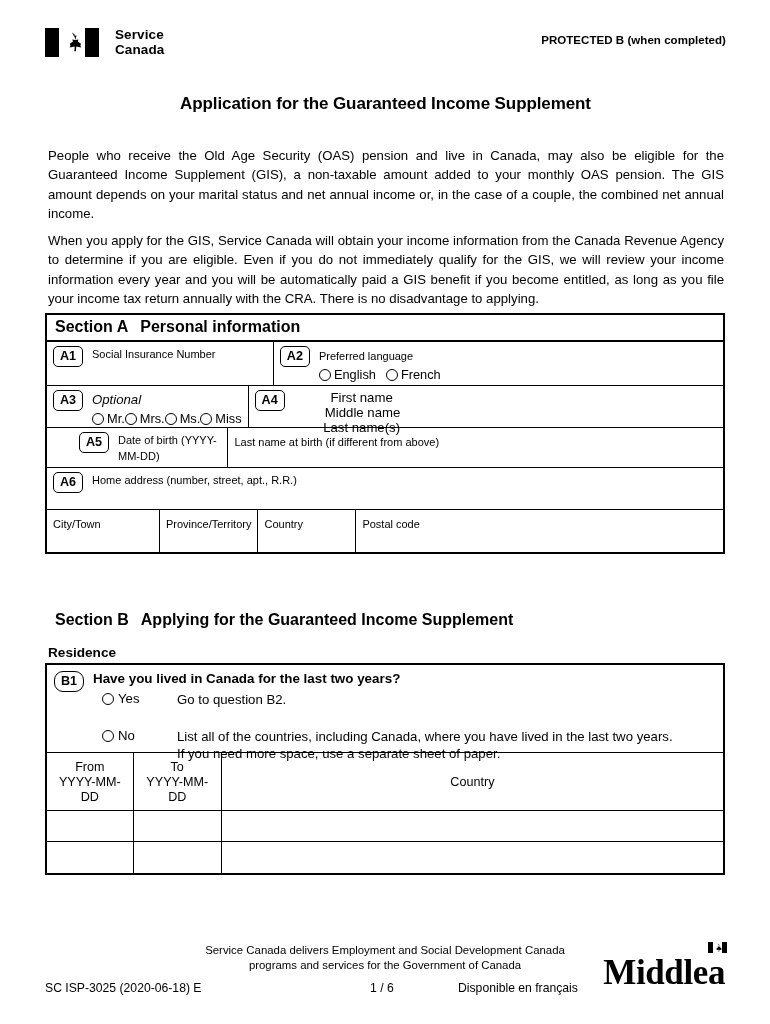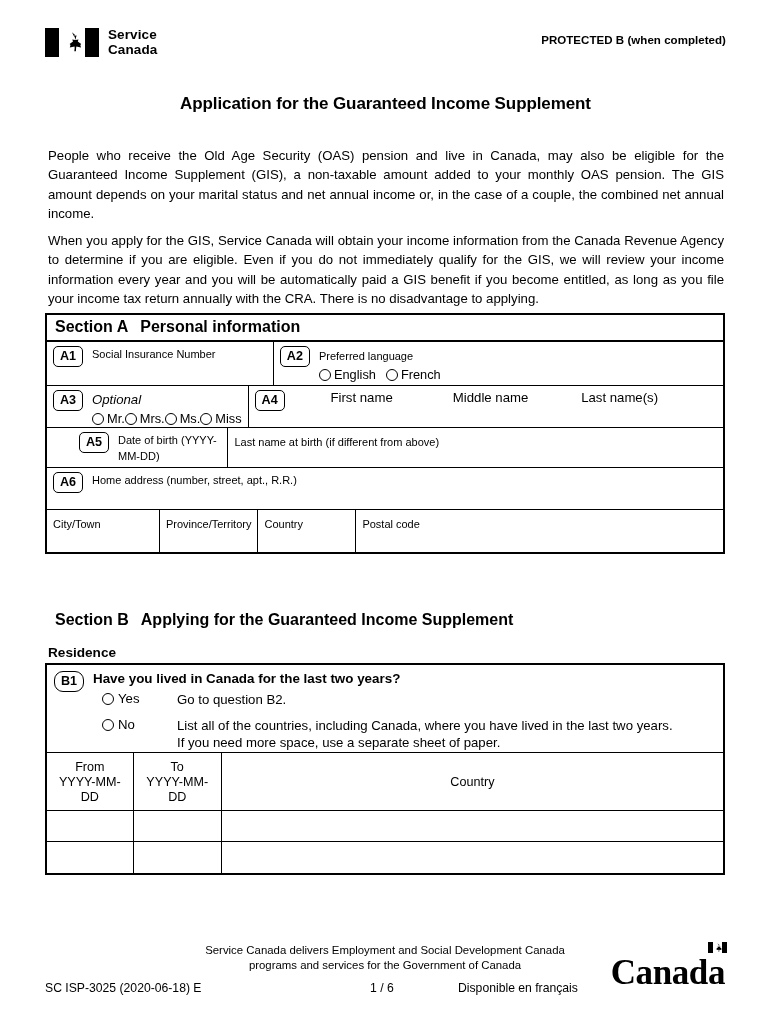--- a/index.html
+++ b/index.html
@@ -9,21 +9,21 @@
     background: #ffffff;
     color: #000000;
     font-family: "Liberation Sans", sans-serif;
     position: relative;
     overflow: hidden;
   }
   .page { position: relative; width: 770px; height: 1024px; padding: 0; }
 
   
   .header { position: absolute; top: 28px; left: 45px; right: 44px; height: 44px; }
-  .logo-wrap { display: flex; align-items: center; gap: 9px; }
+  .logo-wrap { display: flex; align-items: center; gap: 16px; }
   .flag { width: 54px; height: 29px; display: block; }
   .logo-text { font-size: 13.5px; line-height: 14.5px; font-weight: 700; letter-spacing: 0.1px; }
   .protected {
     position: absolute; right: 0; top: 6px;
     font-size: 11.5px; font-weight: 700; letter-spacing: 0.05px;
   }
 
   
   .title {
     position: absolute; top: 94px; left: 45px; right: 44px;
@@ -87,41 +87,41 @@
   #rowCity .cell:nth-child(2) { width: 172px; }
   #rowCity .cell:nth-child(3) { width: 172px; }
   #rowCity .cell:nth-child(4) { width: 100%; }
   #rowTel { height: 42px; }
   #rowTel .cell:nth-child(1) { width: 324px; }
   #rowTel .cell:nth-child(2) { width: 100%; }
 
   .optional-it { font-style: italic; font-size: 13.2px; line-height: 15px; }
   .title-radios { display: flex; align-items: center; margin-top: 3px; }
   .title-radios .radio-opt { gap: 3px; font-size: 12.8px; }
-  .namecols { display: flex; font-size: 13.2px; padding-left: 4px; gap: 0; }
+  .namecols { display: flex; font-size: 13.2px; padding-left: 4px; gap: 0; flex-direction: column; }
   .namecols span:nth-child(1) { width: 128px; text-align: center; }
   .namecols span:nth-child(2) { width: 130px; text-align: center; }
   .namecols span:nth-child(3) { width: 128px; text-align: center; }
 
   
   .section-b-head {
     position: absolute; left: 55px; top: 611px;
     font-size: 16px; font-weight: 700;
   }
   .section-b-head .sec-sp { display: inline-block; width: 12px; }
   .subhead { position: absolute; left: 48px; top: 645px; font-size: 13.6px; font-weight: 700; }
 
   #sectionB { top: 663px; left: 45px; width: 680px; }
   #rowB1 { height: 88px; }
   #cellB1 { width: 100%; padding: 6px 6px 4px 7px; }
   .b1-q { font-size: 13.4px; font-weight: 700; line-height: 16px; }
   .b1-line { display: flex; align-items: flex-start; margin-top: 4px; }
   .b1-line .radio-opt { width: 84px; flex: 0 0 auto; font-size: 13.2px; padding-left: 9px; }
   .b1-line .b1-txt { font-size: 13.2px; line-height: 17px; }
-  .b1-line.second { margin-top: 9px; }
+  .b1-line.second { margin-top: 20px; }
 
   
   #rowResHead { height: 58px; }
   #rowResHead .cell { display: flex; align-items: center; justify-content: center; text-align: center; }
   .resrow { height: 31px; }
   #sectionB .rescol1 { width: 113px; }
   #sectionB .rescol2 { width: 115px; }
   #sectionB .rescol3 { width: 100%; }
   .res-head-txt { font-size: 12.6px; line-height: 15px; }
 
@@ -336,21 +336,21 @@
   <div class="footer-note">
     <div>Service Canada delivers Employment and Social Development Canada</div>
     <div>programs and services for the Government of Canada</div>
   </div>
 
   <div class="footer-row">
     <span class="f-code">SC ISP-3025 (2020-06-18) E</span>
     <span class="f-page">1 / 6</span>
     <span class="f-fr">Disponible en français</span>
     <span class="wordmark">
-      <span>Canad</span><span class="wm-flagwrap"><span>a</span><svg class="wm-flag" viewBox="0 0 19 11">
+      <span>Middle</span><span class="wm-flagwrap"><span>a</span><svg class="wm-flag" viewBox="0 0 19 11">
             <rect x="0" y="0" width="5" height="11" fill="#000"></rect>
             <rect x="14" y="0" width="5" height="11" fill="#000"></rect>
             <path fill="#000" d="M9.5 1.3 l1 1.9 1-0.5 -0.5 2.1 1.4-0.2 -0.3 0.9 1.5 1.1 -0.4 0.4 0.3 1.1 -2-0.4 -0.2 0.6 -0.1 1.5 -0.7 0 0.2-1.6 -0.2-0.5 -2 0.4 0.3-1.1 -0.4-0.4 1.5-1.1 -0.3-0.9 1.4 0.2 -0.5-2.1 1 0.5 z"></path>
           </svg></span>
     </span>
   </div>
 
 </div>
 
 </body></html>

